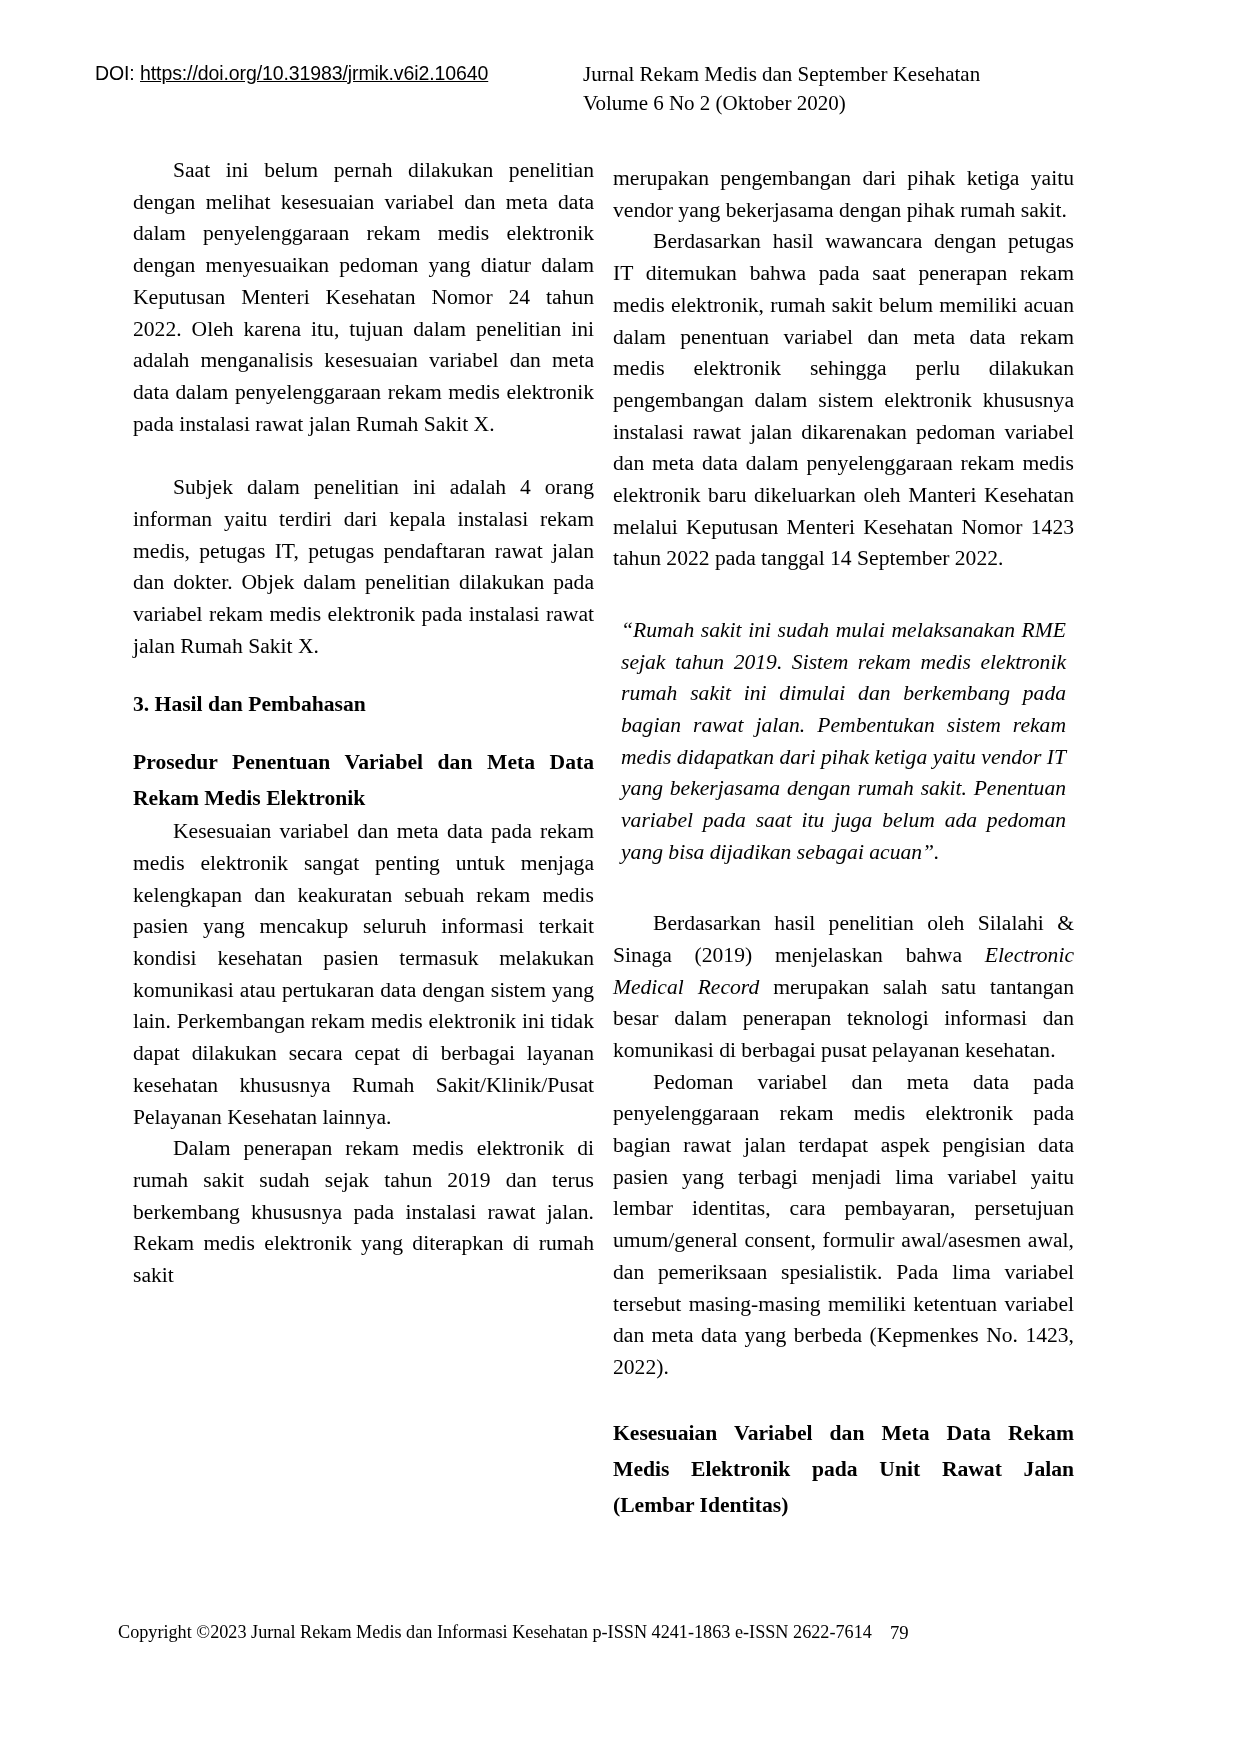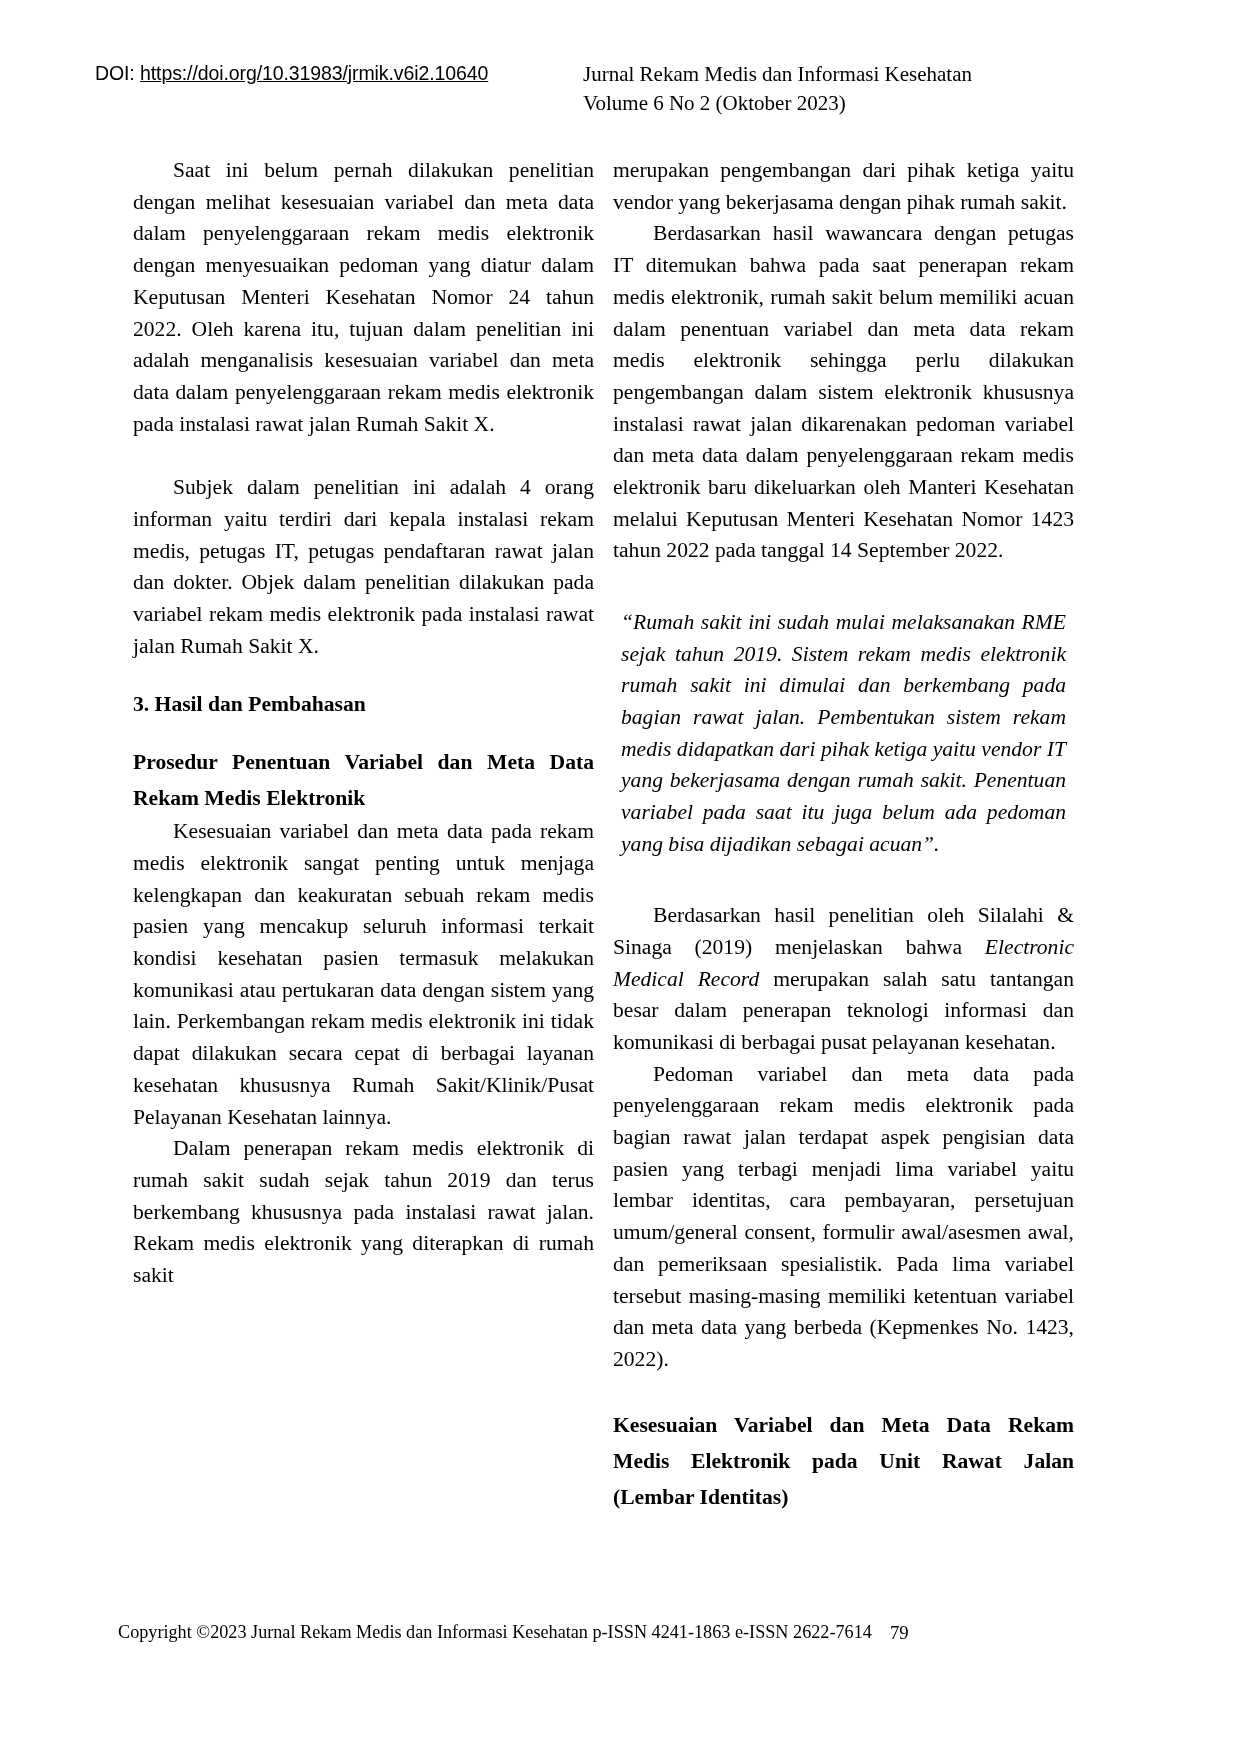--- a/index.html
+++ b/index.html
@@ -67,20 +67,21 @@
   }
 
   p {
     margin: 0;
   }
   p.indent {
     text-indent: 40px;
   }
   p.noindent {
     text-indent: 0;
+    margin-top: 8px;
   }
 
   h3.sec-head {
     margin: 0;
     font-size: 21.6px;
     line-height: 31.7px;
     font-weight: bold;
     text-align: left;
   }
   h3.sub-head {
@@ -128,22 +129,22 @@
 </head>
 <body>
 
 <div class="page">
 
   <div class="header">
     <div class="doi">
       <span>DOI: </span><span class="doi-link">https://doi.org/10.31983/jrmik.v6i2.10640</span>
     </div>
     <div class="journal-block">
-      <div>Jurnal Rekam Medis dan Informasi Kesehatan</div>
-      <div>Volume 6 No 2 (Oktober 2023)</div>
+      <div>Jurnal Rekam Medis dan September Kesehatan</div>
+      <div>Volume 6 No 2 (Oktober 2020)</div>
     </div>
   </div>
 
   <div class="columns">
 
     <div class="col">
 
       <p class="indent">Saat ini belum pernah dilakukan penelitian dengan melihat kesesuaian variabel dan meta data dalam penyelenggaraan rekam medis elektronik dengan menyesuaikan pedoman yang diatur dalam Keputusan Menteri Kesehatan Nomor 24 tahun 2022. Oleh karena itu, tujuan dalam penelitian ini adalah menganalisis kesesuaian variabel dan meta data dalam penyelenggaraan rekam medis elektronik pada instalasi rawat jalan Rumah Sakit X.</p>
 
       <div class="spacer-half"></div>

